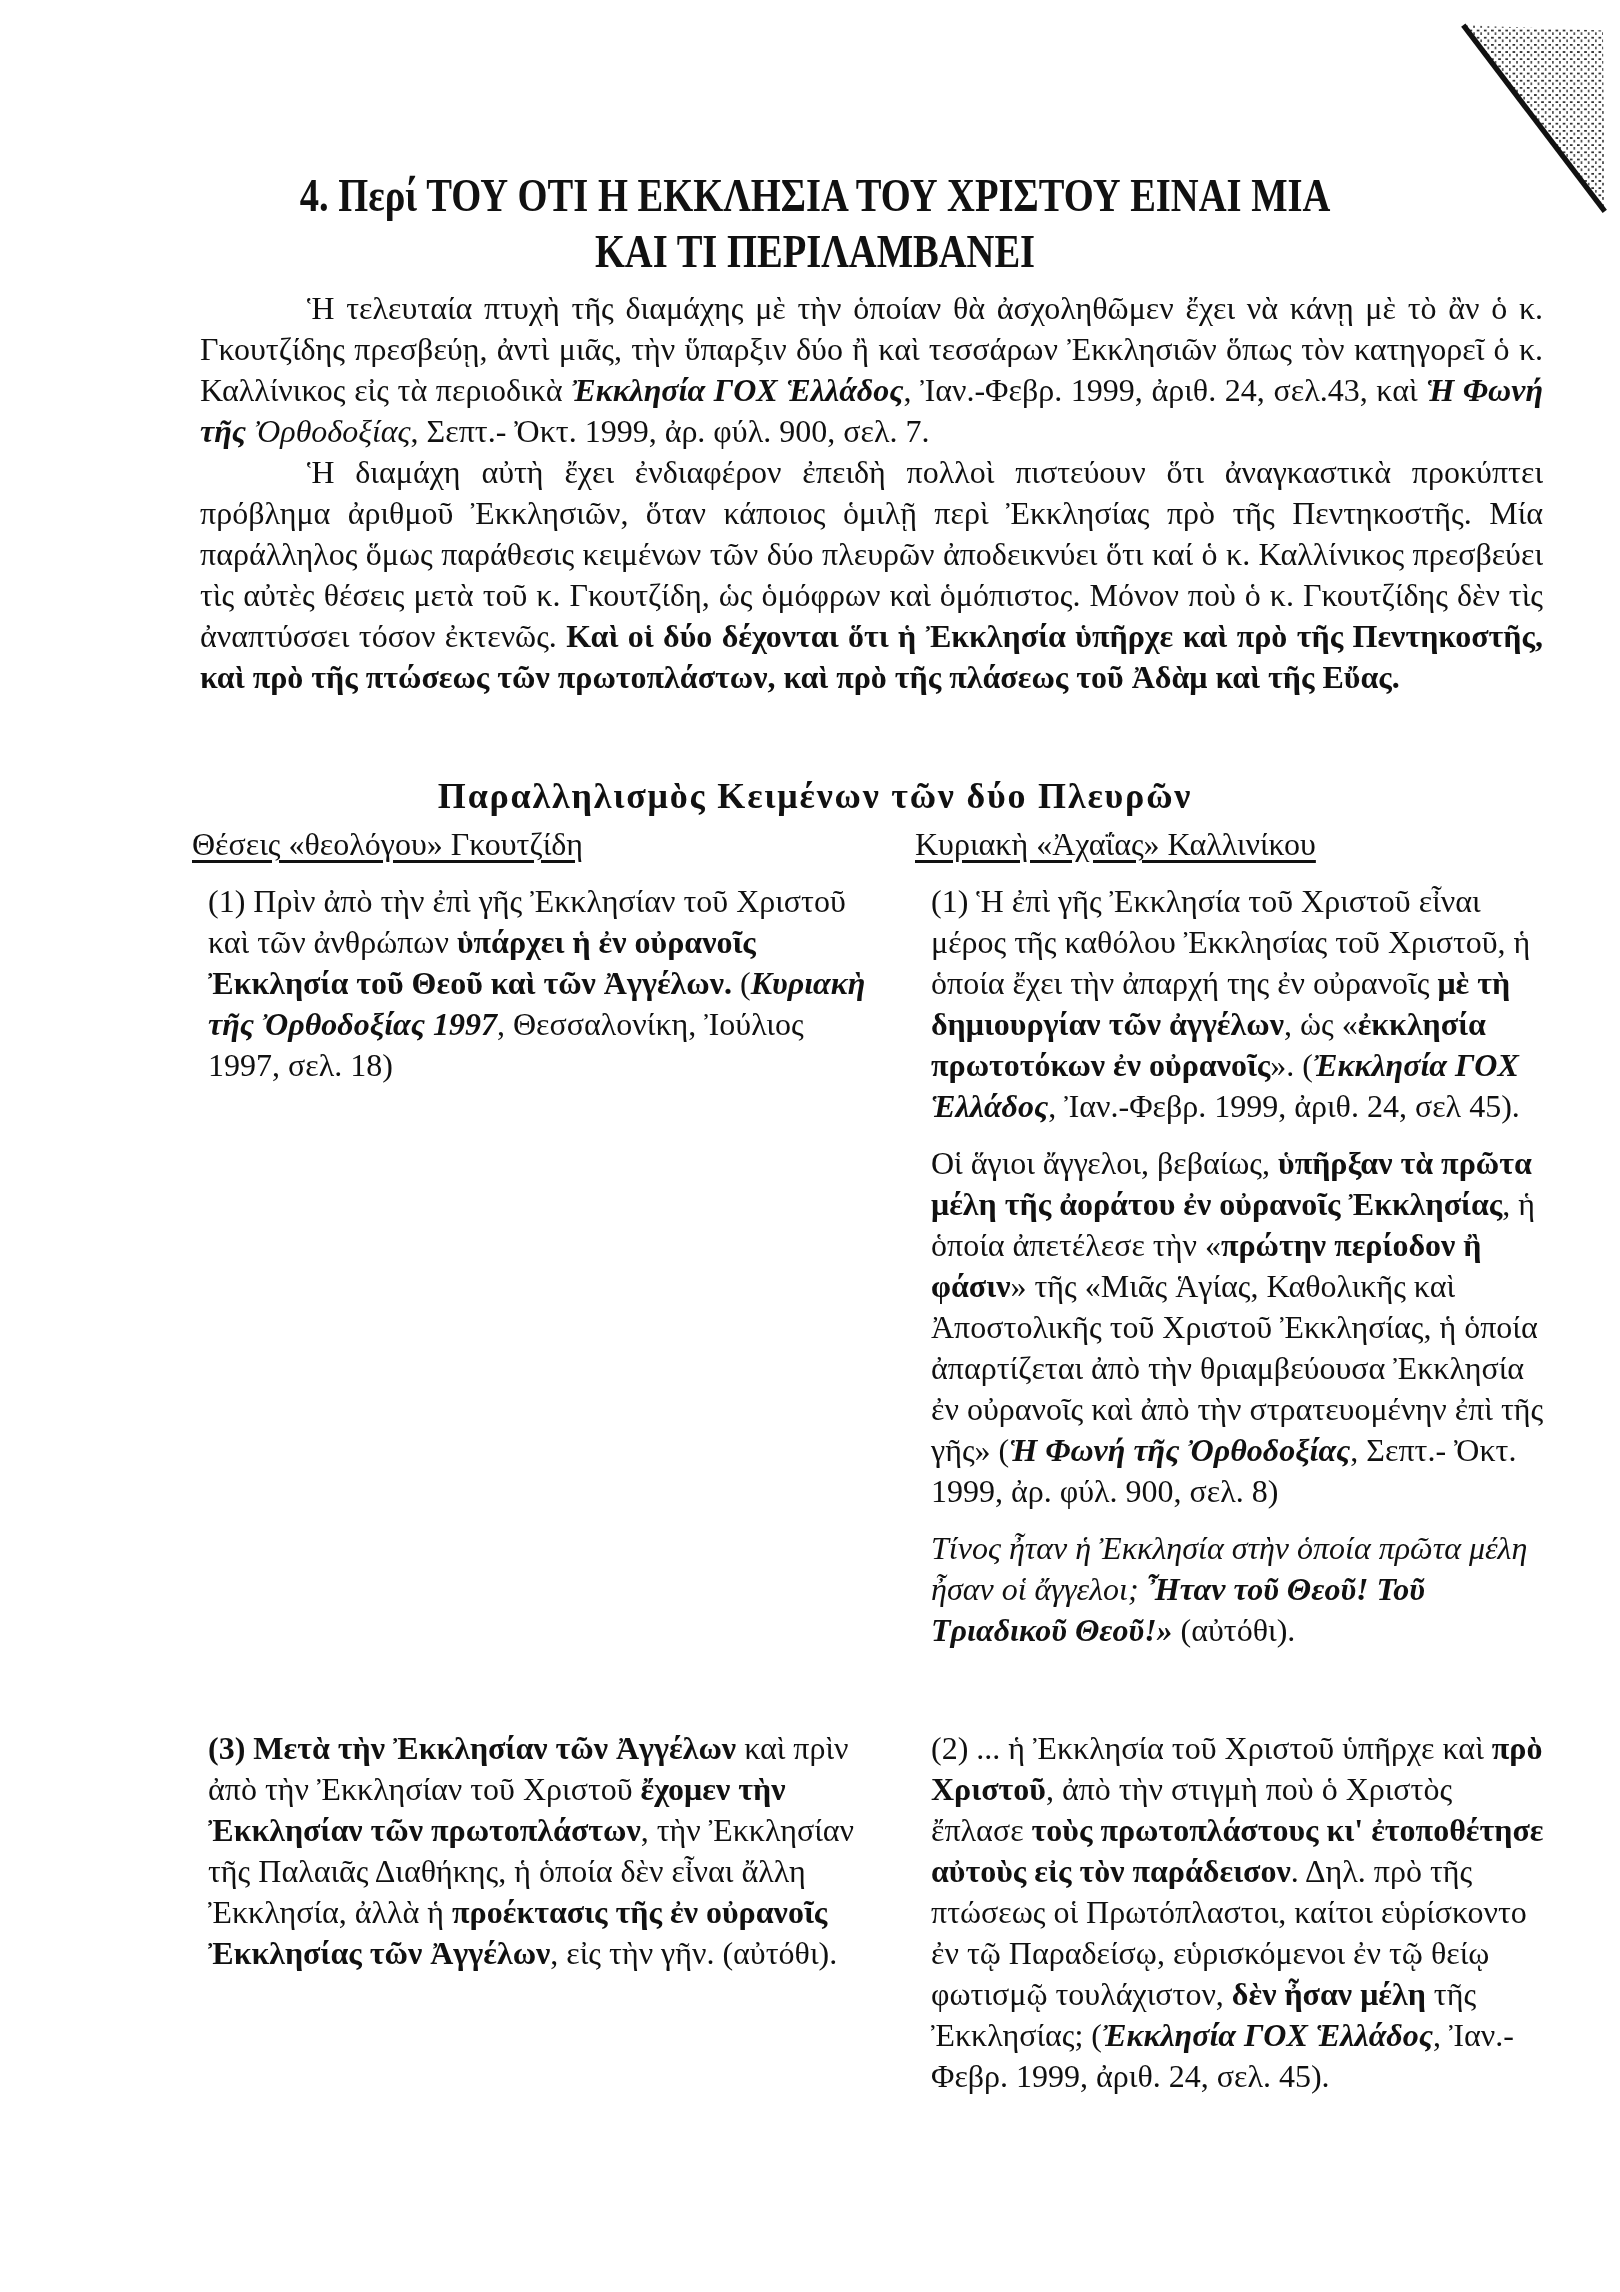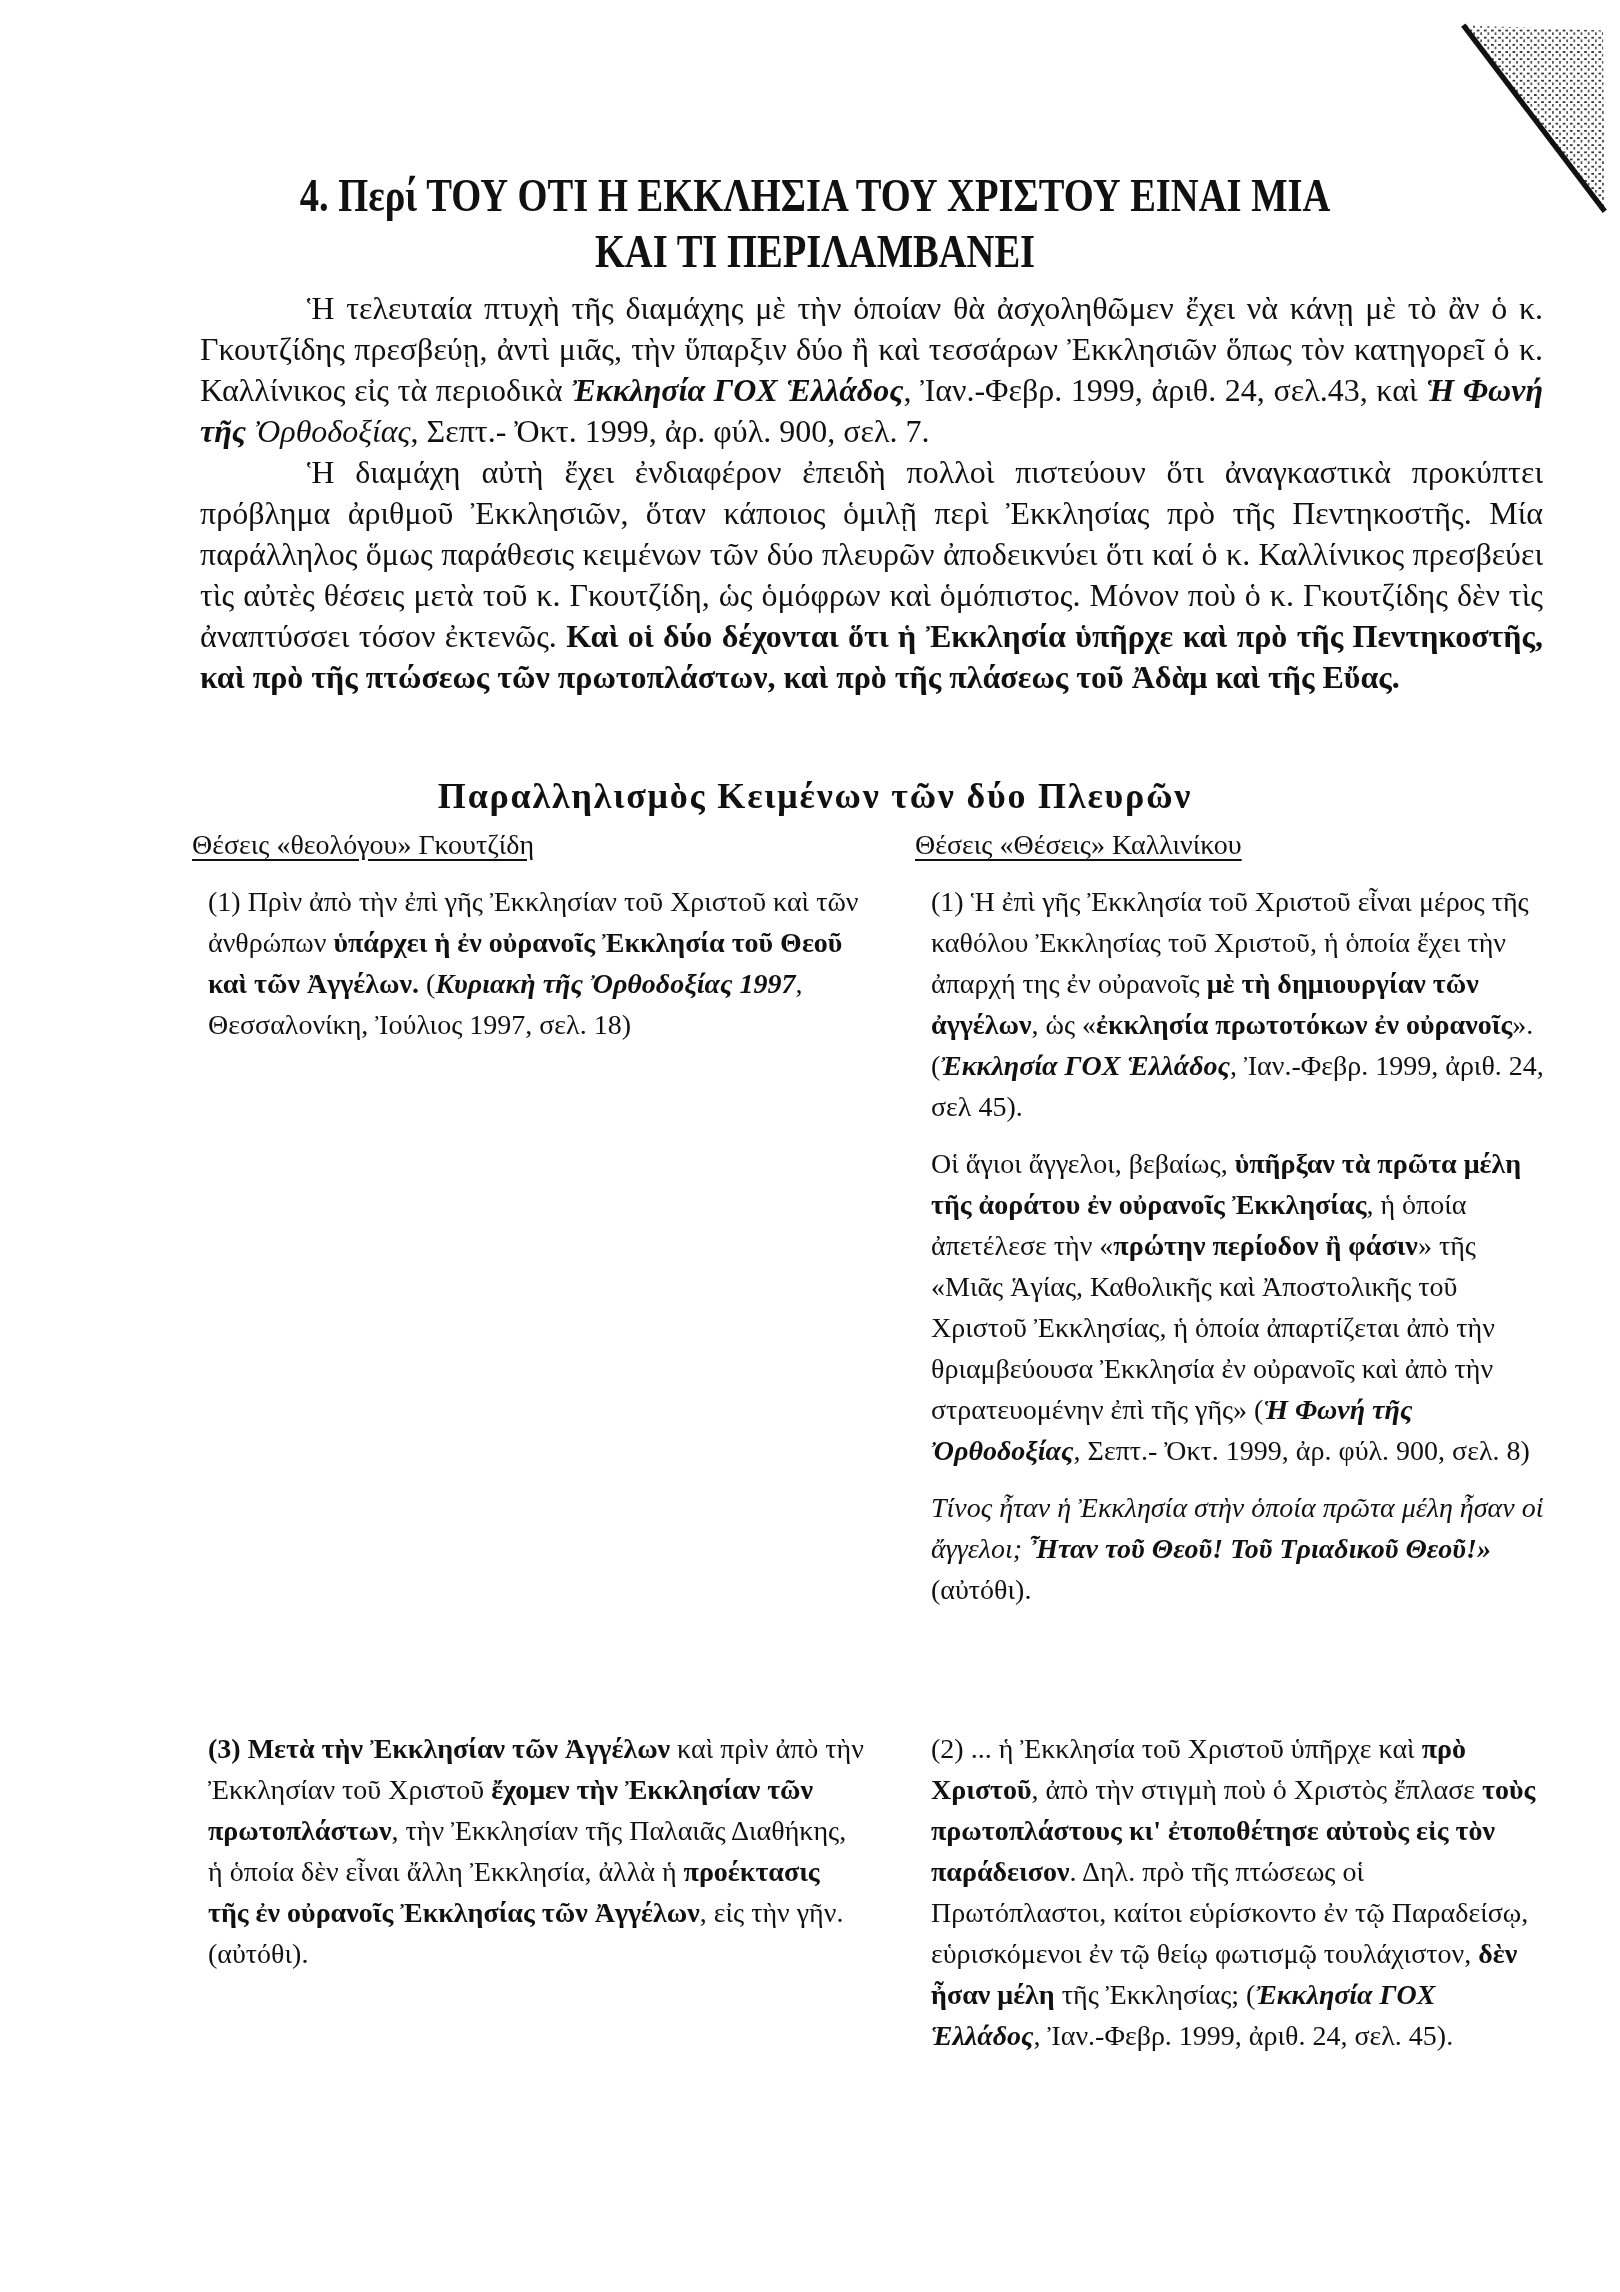--- a/index.html
+++ b/index.html
@@ -13,21 +13,21 @@
   .title.l1 { top: 168px; }
   .title.l2 { top: 224px; }
   .body-text { position: absolute; left: 200px; width: 1343px; font-size: 32px; line-height: 41px; }
   .body-text p { margin: 0; text-align: justify; text-indent: 0; }
   .body-text p.indent { text-indent: 107px; }
   .b { font-weight: bold; }
   .i { font-style: italic; }
   .bi { font-weight: bold; font-style: italic; }
   .section-heading { position: absolute; left: 179px; width: 1272px; top: 775px; text-align: center;
                      font-weight: bold; font-size: 36px; letter-spacing: 1.8px; }
-  .col { position: absolute; font-size: 28px; line-height: 41px; }
+  .col { position: absolute; font-size: 32px; line-height: 41px; }
   .col.left { left: 192px; width: 690px; }
   .col.right { left: 915px; width: 645px; }
   .col-heading { text-decoration: underline; text-underline-offset: 4.5px; margin: 0; }
   .col-block p { margin: 16px; }
   .row1 { top: 824px; }
   .row2 { top: 1712px; }
 </style>
 </head>
 <body>
 
@@ -55,21 +55,21 @@
   <div class="section-heading">Παραλληλισμὸς Κειμένων τῶν δύο Πλευρῶν</div>
 
   <div class="col left row1">
     <p class="col-heading">Θέσεις «θεολόγου» Γκουτζίδη</p>
     <div class="col-block">
       <p><span>(1) Πρὶν ἀπὸ τὴν ἐπὶ γῆς Ἐκκλησίαν τοῦ Χριστοῦ καὶ τῶν ἀνθρώπων </span><span class="b">ὑπάρχει ἡ ἐν οὐρανοῖς Ἐκκλησία τοῦ Θεοῦ καὶ τῶν Ἀγγέλων.</span><span> (</span><span class="bi">Κυριακὴ τῆς Ὀρθοδοξίας 1997</span><span>, Θεσσαλονίκη, Ἰούλιος 1997, σελ. 18)</span></p>
     </div>
   </div>
 
   <div class="col right row1">
-    <p class="col-heading">Θέσεις «Θέσεις» Καλλινίκου</p>
+    <p class="col-heading">Κυριακὴ «Ἀχαΐας» Καλλινίκου</p>
     <div class="col-block">
       <p><span>(1) Ἡ ἐπὶ γῆς Ἐκκλησία τοῦ Χριστοῦ εἶναι μέρος τῆς καθόλου Ἐκκλησίας τοῦ Χριστοῦ, ἡ ὁποία ἔχει τὴν ἀπαρχή της ἐν οὐρανοῖς </span><span class="b">μὲ τὴ δημιουργίαν τῶν ἀγγέλων</span><span>, ὡς «</span><span class="b">ἐκκλησία πρωτοτόκων ἐν οὐρανοῖς</span><span>». (</span><span class="bi">Ἐκκλησία ΓΟΧ Ἑλλάδος</span><span>, Ἰαν.-Φεβρ. 1999, ἀριθ. 24, σελ 45).</span></p>
       <p><span>Οἱ ἅγιοι ἄγγελοι, βεβαίως, </span><span class="b">ὑπῆρξαν τὰ πρῶτα μέλη τῆς ἀοράτου ἐν οὐρανοῖς Ἐκκλησίας</span><span>, ἡ ὁποία ἀπετέλεσε τὴν «</span><span class="b">πρώτην περίοδον ἢ φάσιν</span><span>» τῆς «Μιᾶς Ἁγίας, Καθολικῆς καὶ Ἀποστολικῆς τοῦ Χριστοῦ Ἐκκλησίας, ἡ ὁποία ἀπαρτίζεται ἀπὸ τὴν θριαμβεύουσα Ἐκκλησία ἐν οὐρανοῖς καὶ ἀπὸ τὴν στρατευομένην ἐπὶ τῆς γῆς» (</span><span class="bi">Ἡ Φωνή τῆς Ὀρθοδοξίας</span><span>, Σεπτ.- Ὀκτ. 1999, ἀρ. φύλ. 900, σελ. 8)</span></p>
       <p><span class="i">Τίνος ἦταν ἡ Ἐκκλησία στὴν ὁποία πρῶτα μέλη ἦσαν οἱ ἄγγελοι; </span><span class="bi">Ἦταν τοῦ Θεοῦ! Τοῦ Τριαδικοῦ Θεοῦ!»</span><span> (αὐτόθι).</span></p>
     </div>
   </div>
 
   <div class="col left row2">
     <div class="col-block">
       <p><span class="b">(3) Μετὰ τὴν Ἐκκλησίαν τῶν Ἀγγέλων</span><span> καὶ πρὶν ἀπὸ τὴν Ἐκκλησίαν τοῦ Χριστοῦ </span><span class="b">ἔχομεν τὴν Ἐκκλησίαν τῶν πρωτοπλάστων</span><span>, τὴν Ἐκκλησίαν τῆς Παλαιᾶς Διαθήκης, ἡ ὁποία δὲν εἶναι ἄλλη Ἐκκλησία, ἀλλὰ ἡ </span><span class="b">προέκτασις τῆς ἐν οὐρανοῖς Ἐκκλησίας τῶν Ἀγγέλων</span><span>, εἰς τὴν γῆν. (αὐτόθι).</span></p>

